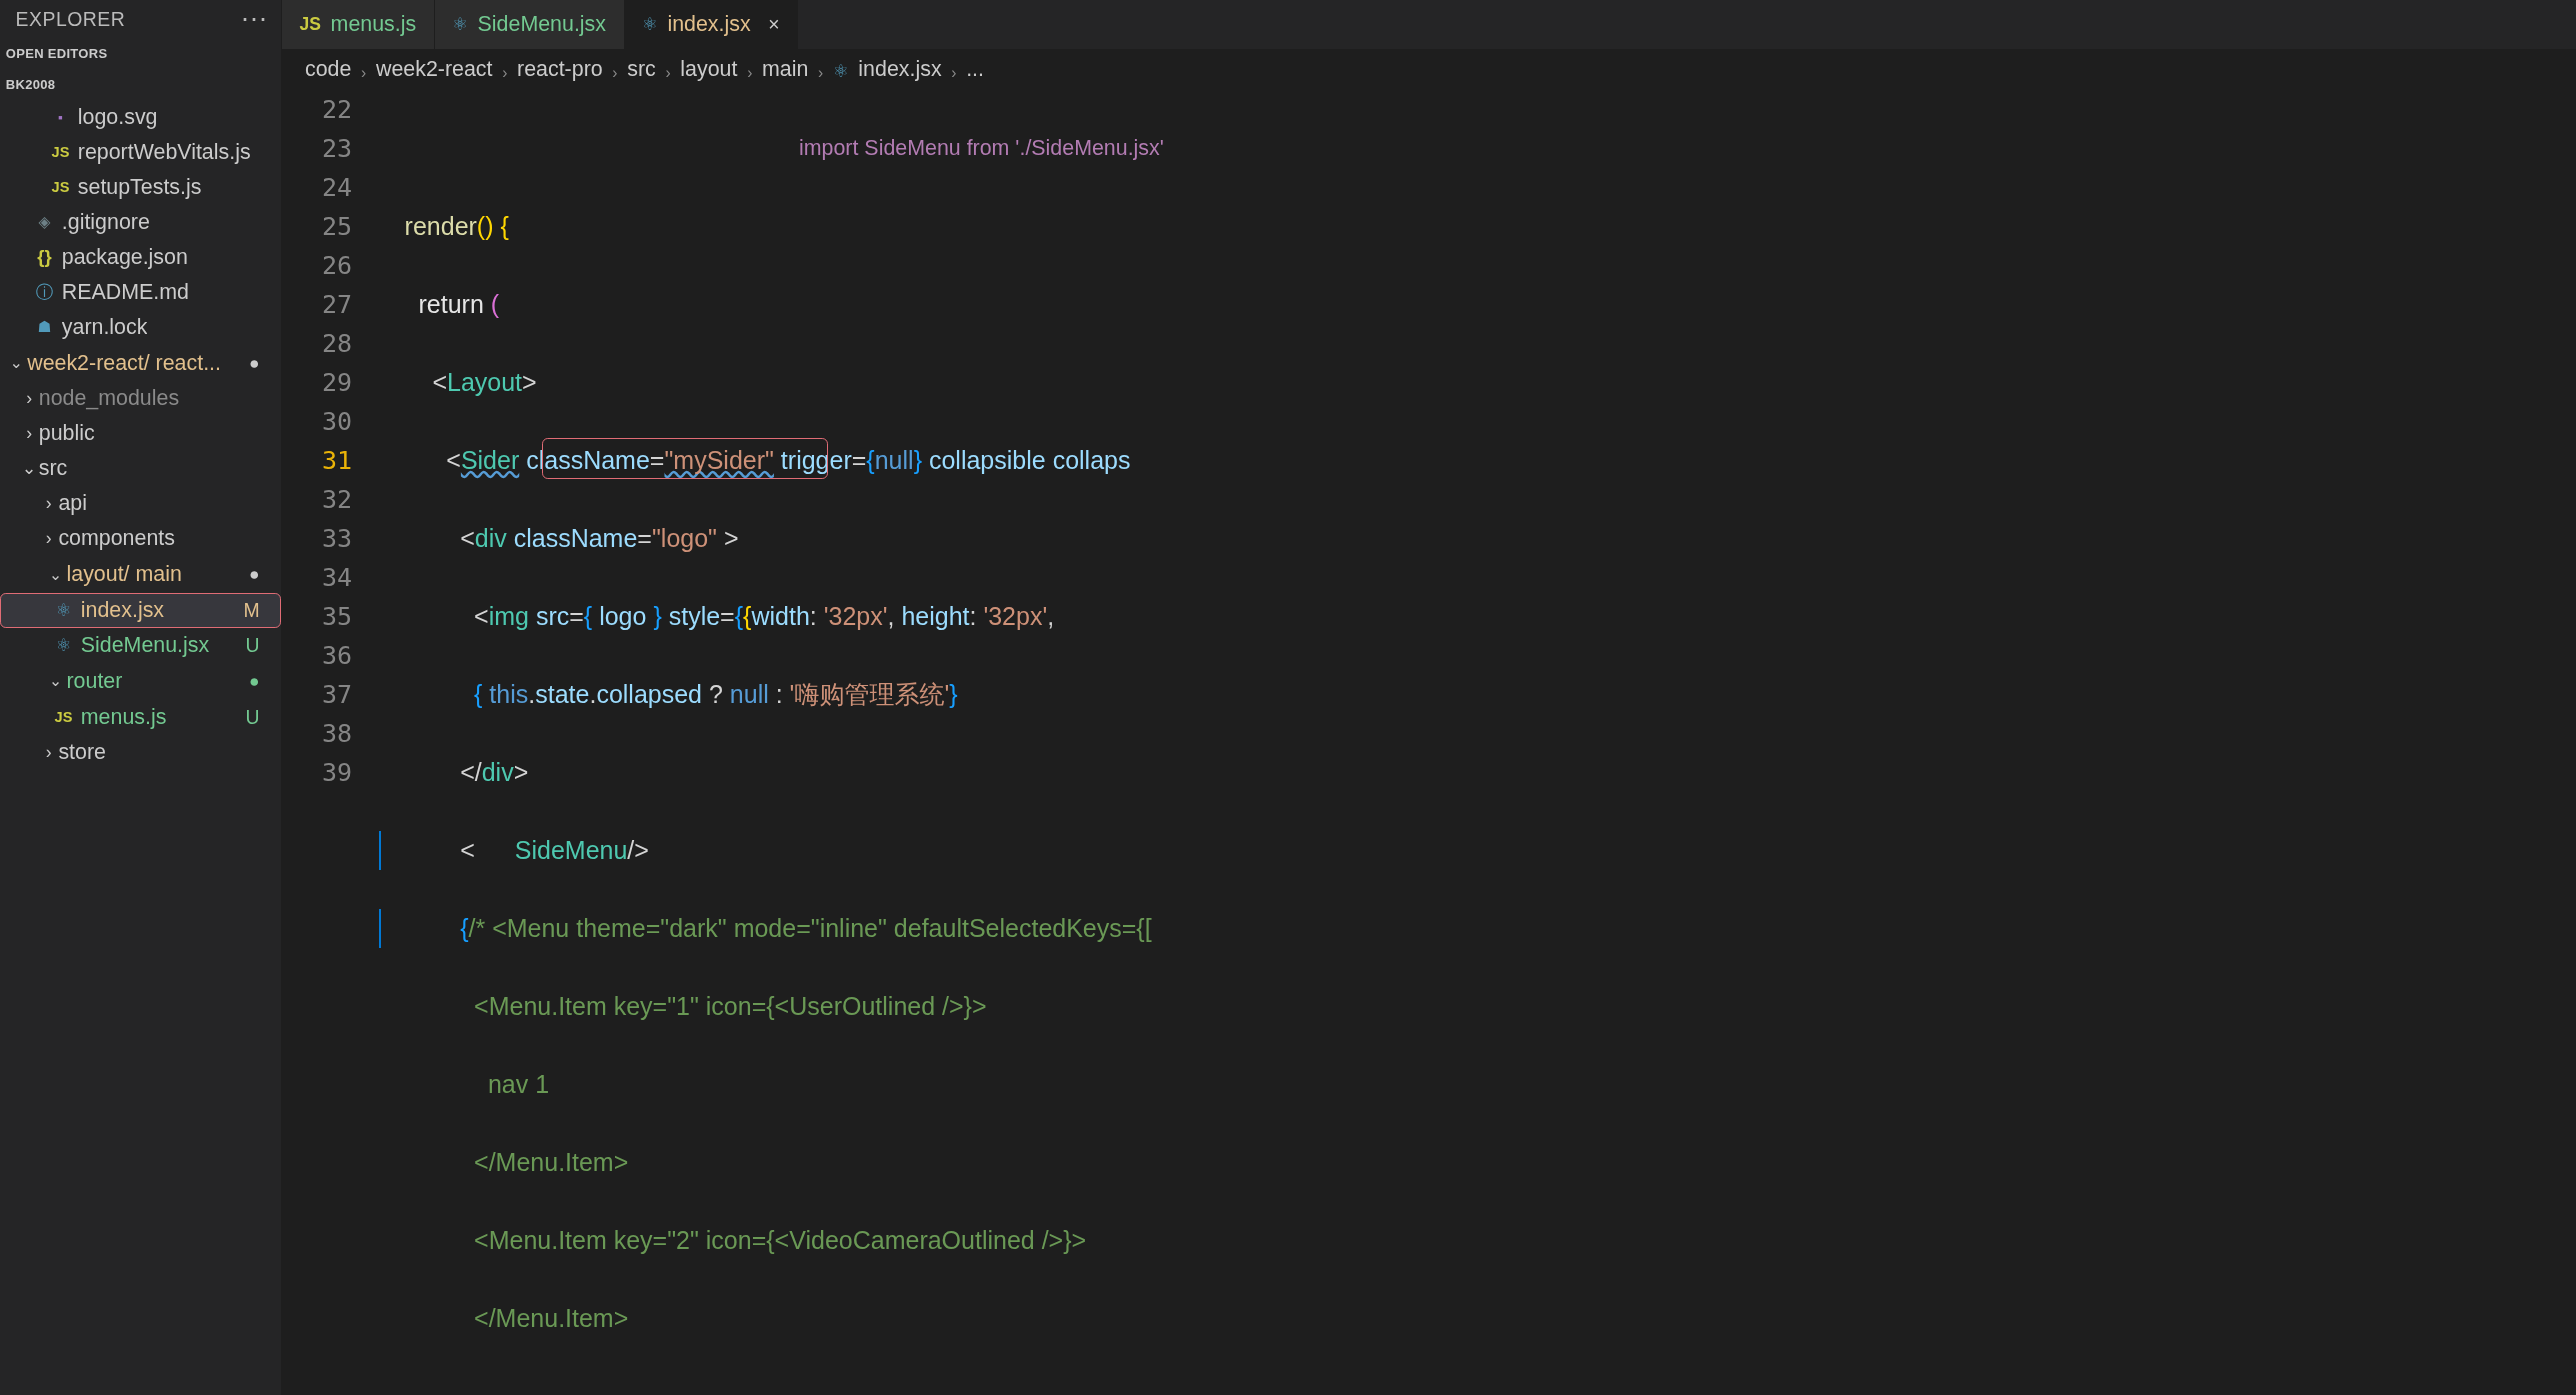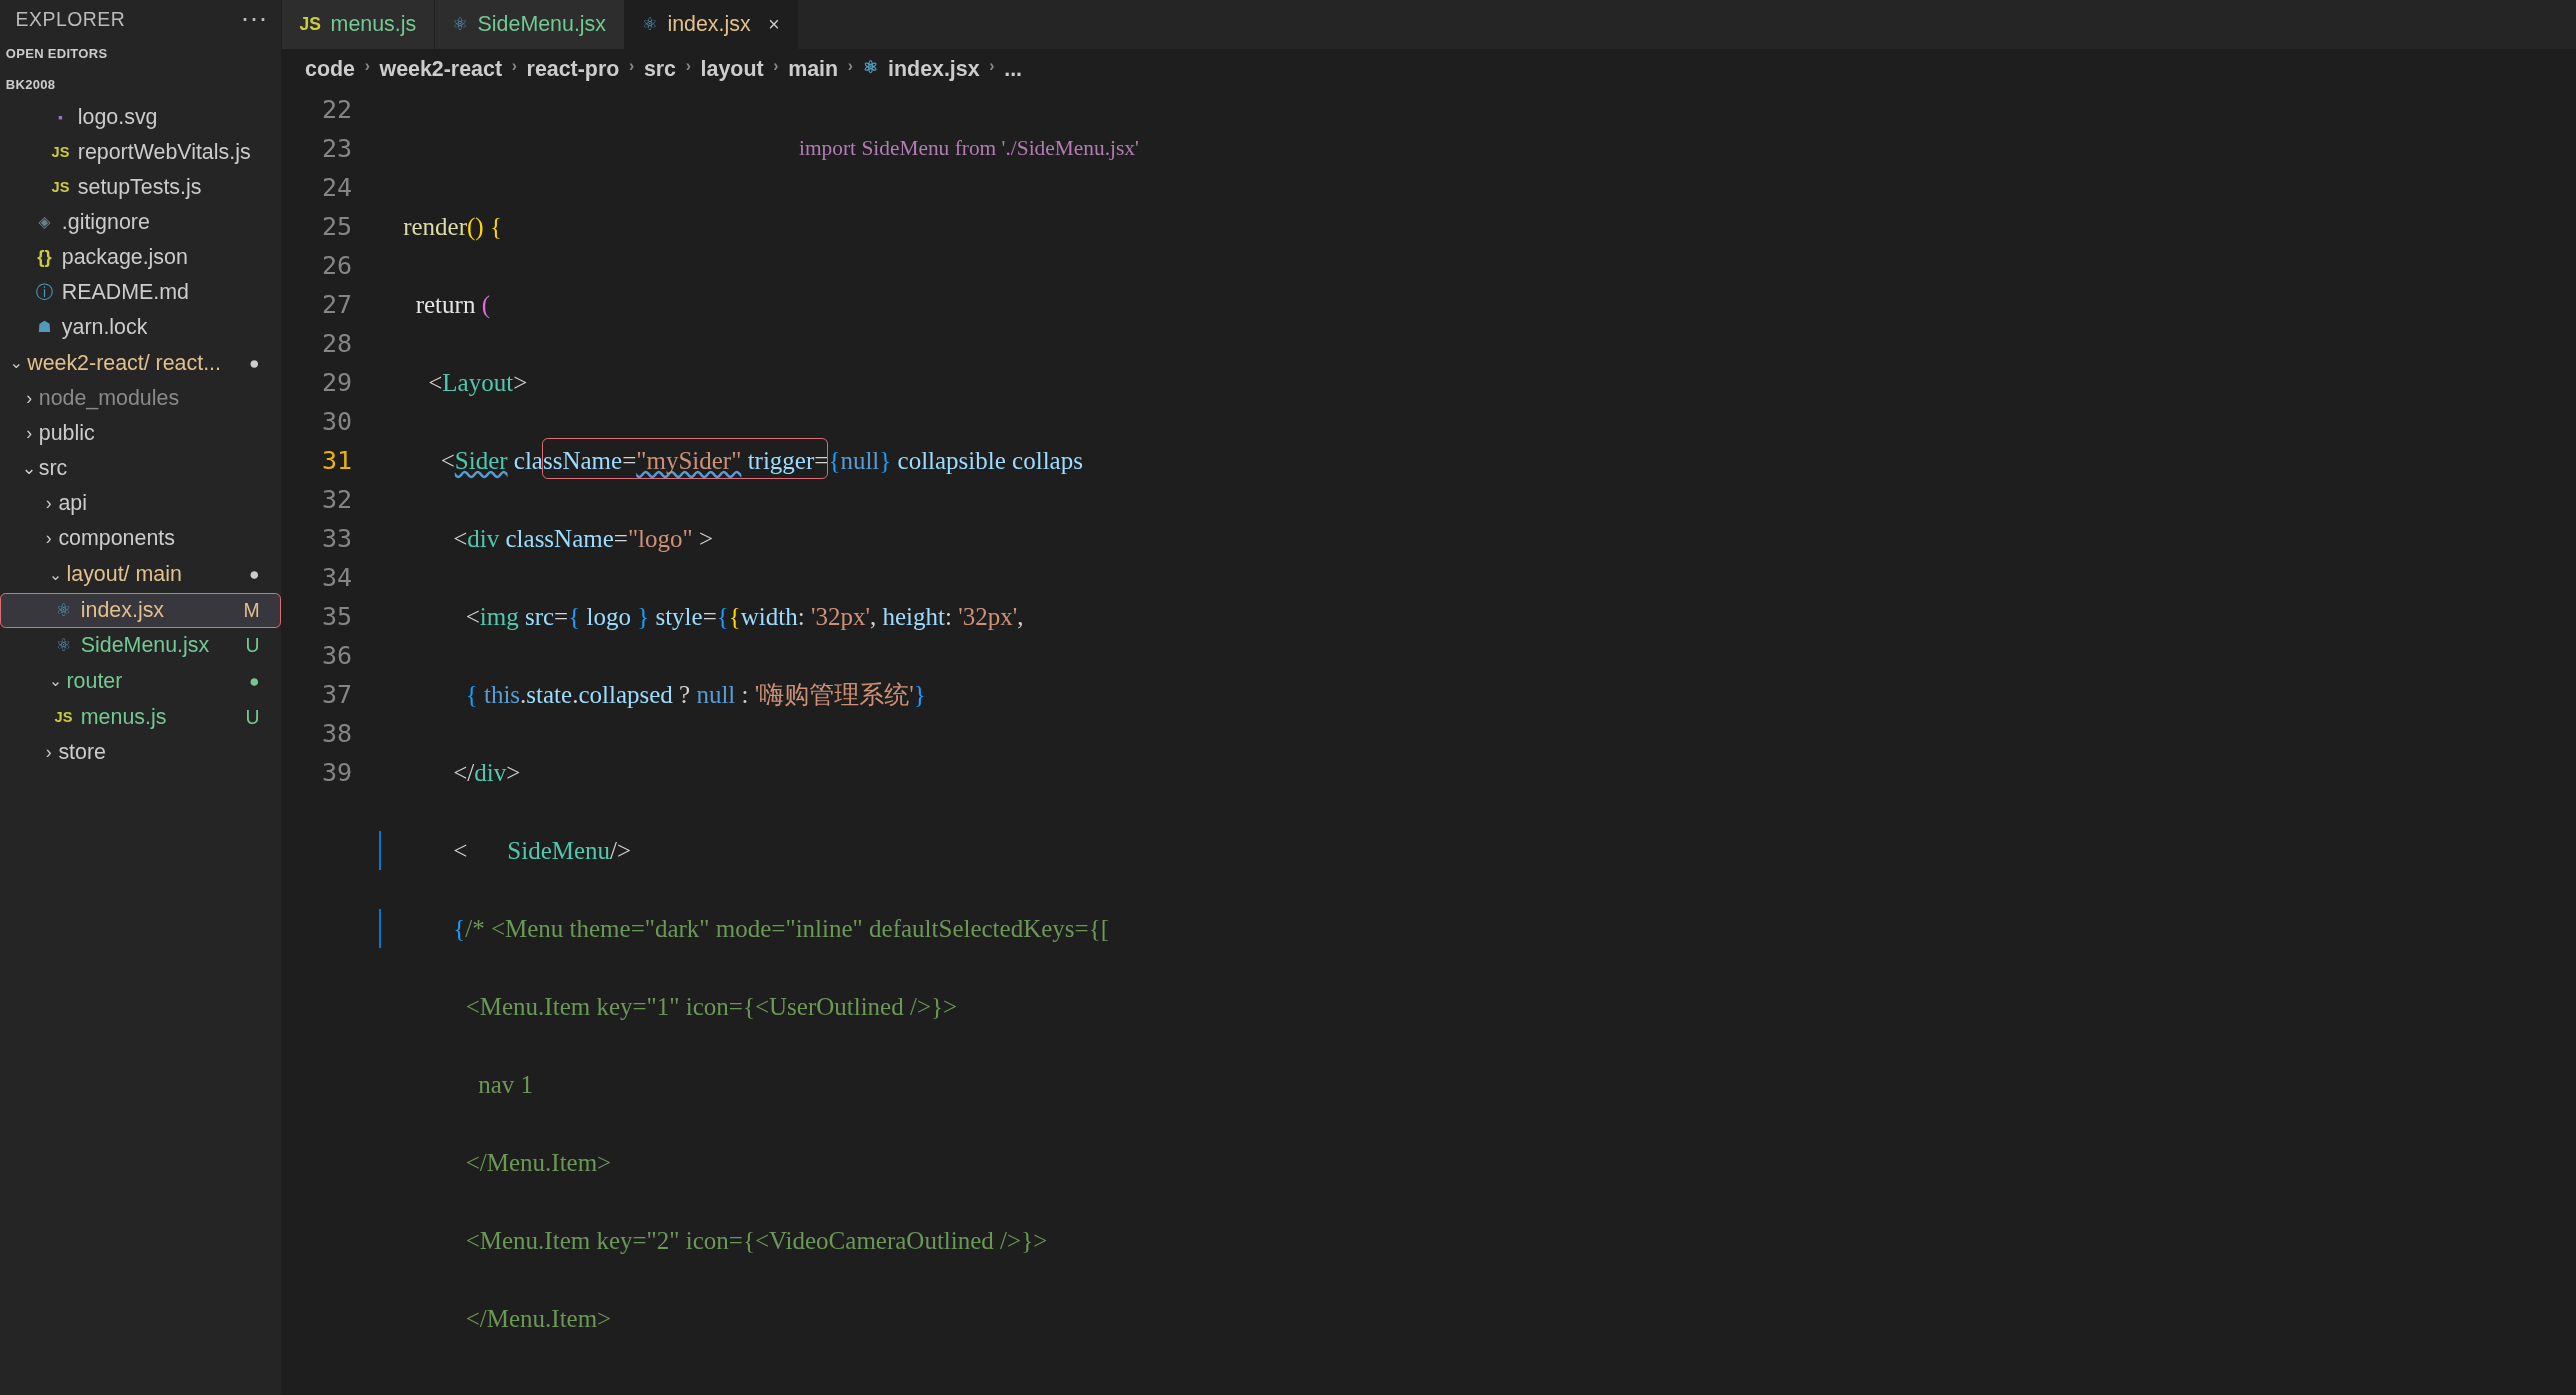--- a/index.html
+++ b/index.html
@@ -118,47 +118,46 @@
 }
 .tab.active { background: #1e1e1e; }
 .tab .tab-icon { font-size: 17.5px; }
 .tab .tab-label { font-size: 21.4px; }
 .tab.status-untracked .tab-label { color: #73c991; }
 .tab.status-modified .tab-label { color: #e2c08d; }
 .tab .tab-close { color: #cccccc; font-size: 19.4px; margin-left: 7.8px;}
 
 .breadcrumb {
   display: flex;
-  align-items: flex-start;
+  align-items: flex-end;
   padding: 7.8px 23px;
   gap: 9.7px;
   font-size: 21.4px;
   color: #cccccc;
-  font-weight: bold;
 }
 .breadcrumb .sep { color: #8a8a8a; font-size: 15.6px;}
 .breadcrumb .bc-icon { color: #519aba; font-size: 17.5px;}
 
 .editor-area { flex: 1; display: flex; overflow: hidden; position: relative;}
 .gutter {
   width: 97px;
   text-align: right;
   padding-right: 27px;
   color: #858585;
   font-family: Menlo, Consolas, monospace;
   font-size: 25px;
   line-height: 39px;
   padding-top: 0;
   user-select:none;
 }
 .gutter-line { height: 39px;}
 .gutter-line.current { color: #eab308; }
 .code {
   flex: 1;
-  font-family: Liberation Serif, serif;
+  font-family: Liberation Sans, sans-serif;
   font-size: 25px;
   line-height: 39px;
   white-space: pre;
   color: #d4d4d4;
   position: relative;
 }
 .code-line { height: 39px; border-left: 2.9px solid transparent; padding-left: 9.7px;}
 .code-line.modbar { border-left-color: #0078d4; }
 
 

